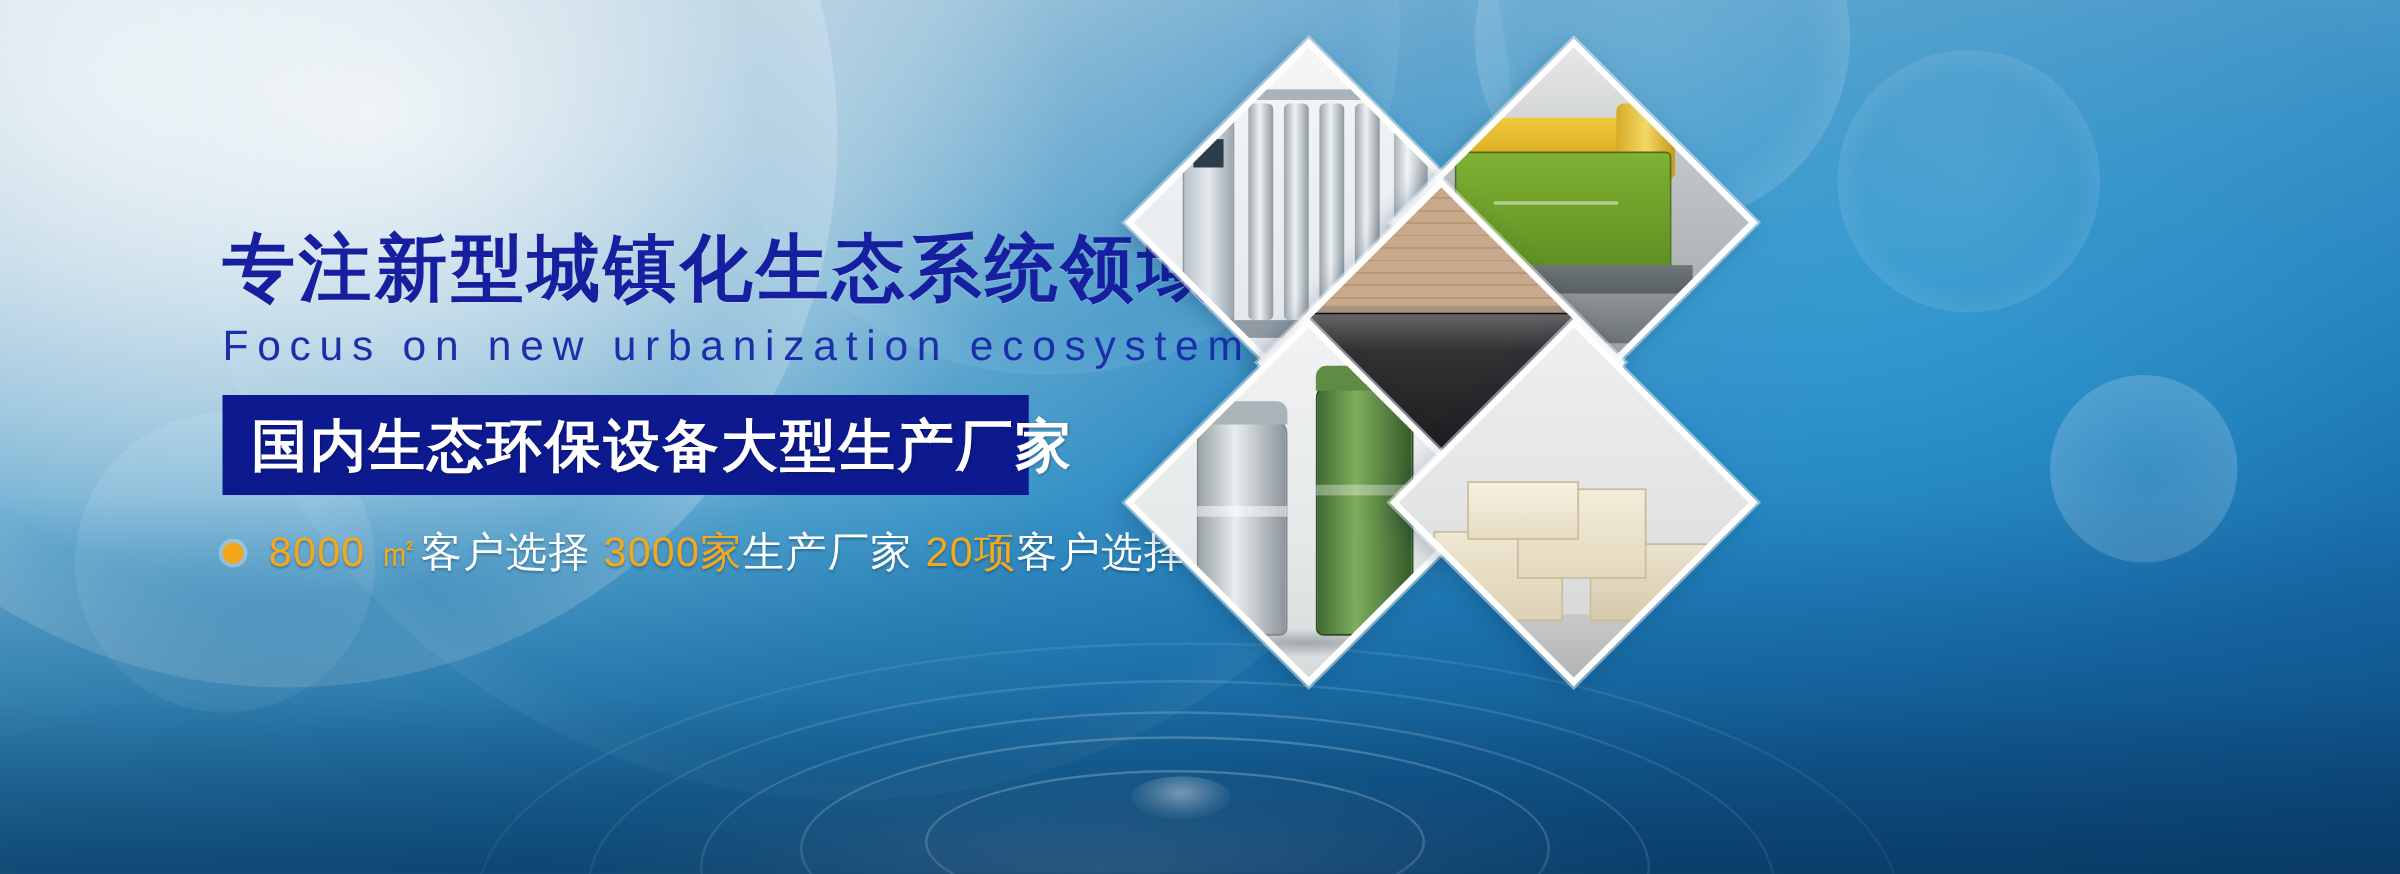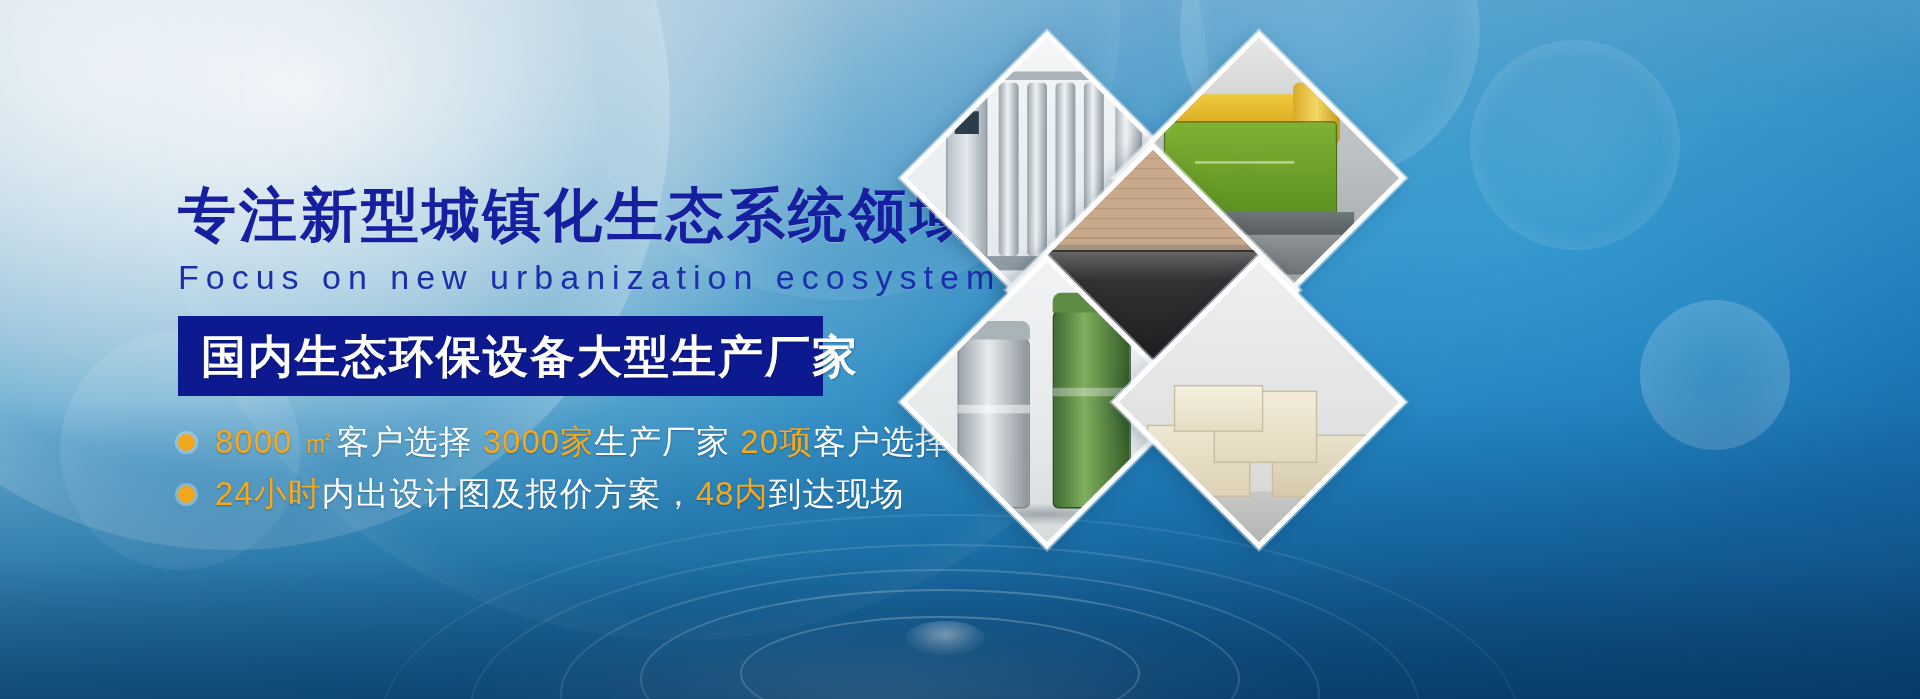--- a/index.html
+++ b/index.html
@@ -201,24 +201,20 @@
 
     <div class="ribbon">
       <span class="ribbon-text">国内生态环保设备大型生产厂家</span>
     </div>
 
     <div class="bullets">
       <div class="bullet-row">
         <span class="dot"></span>
         <span class="btext"><span class="hl">8000 ㎡</span><span>客户选择 </span><span class="hl">3000家</span><span>生产厂家 </span><span class="hl">20项</span><span>客户选择</span></span>
       </div>
-      <div class="bullet-row">
-        <span class="dot"></span>
-        <span class="btext"><span class="hl">24小时</span><span>内出设计图及报价方案，</span><span class="hl">48内</span><span>到达现场</span></span>
-      </div>
     </div>
 
   </div>
 
   <div class="tiles">
 
     <div class="tile t-tl">
       <div class="tile-inner">
         <div class="ph ph1">
           <div class="rail2"></div>

